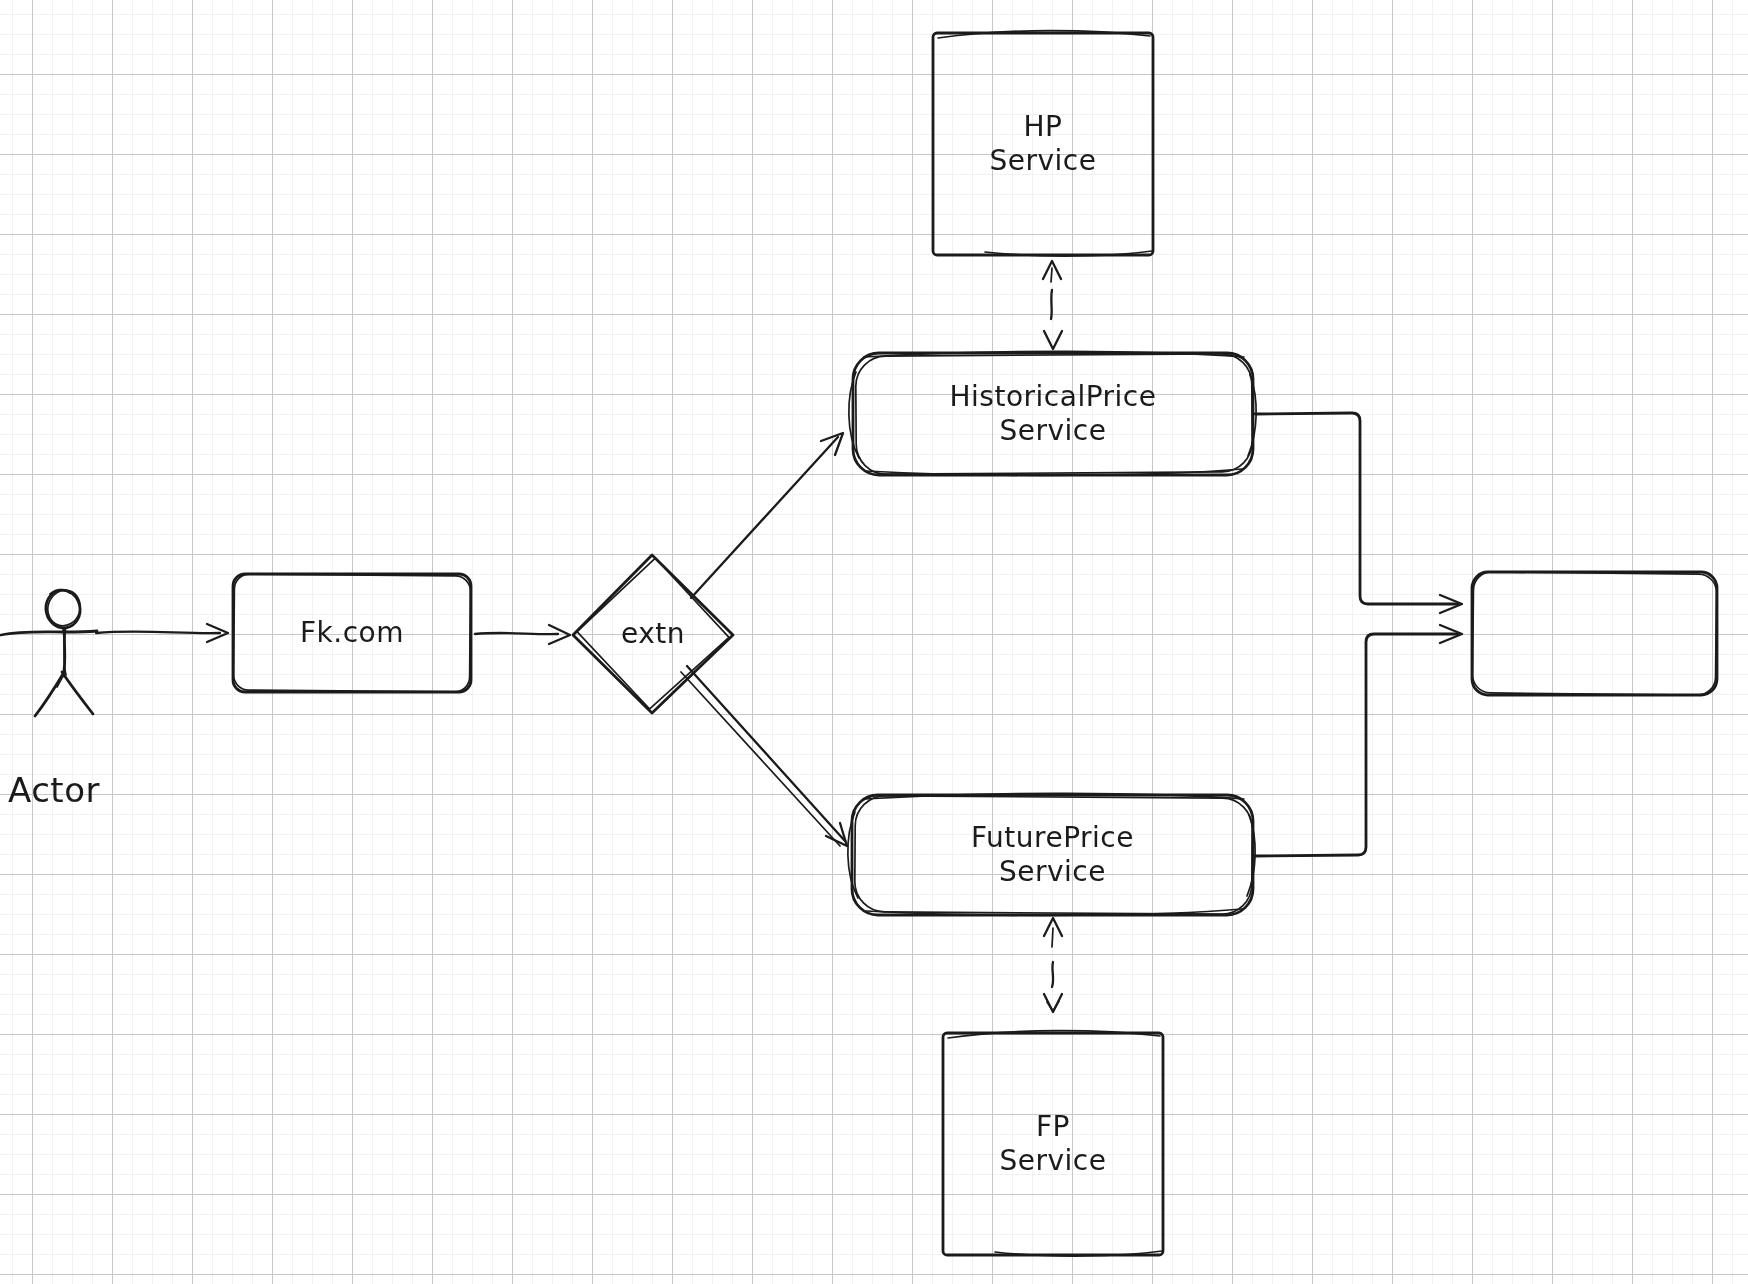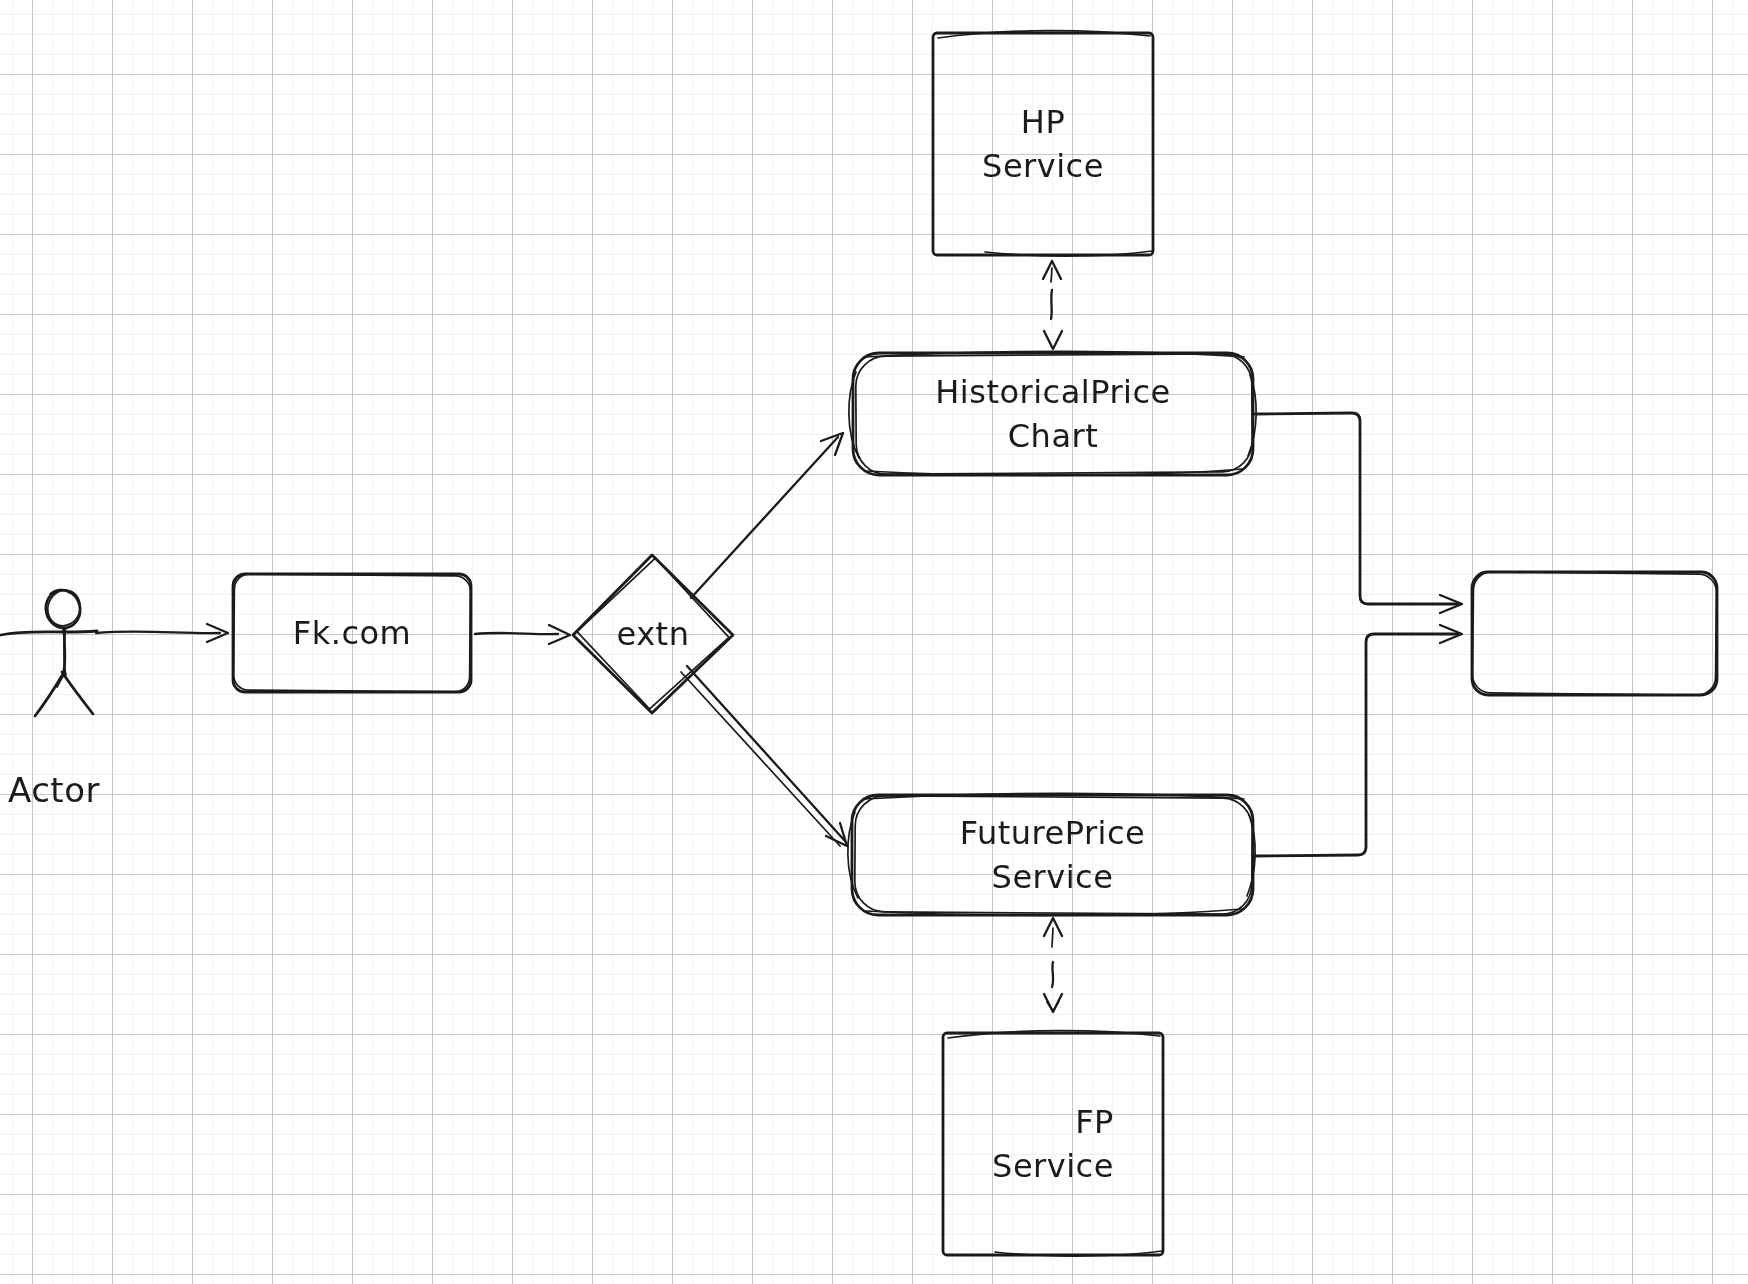--- a/index.html
+++ b/index.html
@@ -39,22 +39,22 @@
   .overdraw   { stroke-width: 1.7; }
   .stroke-main { stroke-width: 2.8; }
   .stroke-thin { stroke-width: 2.3; }
   .node-label {
     position: absolute;
     display: flex;
     align-items: center;
     justify-content: center;
     text-align: center;
     color: #1b1b1b;
-    font-size: 32px;
-    line-height: 44px;
+    font-size: 28px;
+    line-height: 34px;
     white-space: pre-line;
     letter-spacing: 0.5px;
     pointer-events: none;
   }
   .free-label {
     position: absolute;
     color: #1b1b1b;
     font-size: 34px;
     line-height: 40px;
     letter-spacing: 0.5px;
@@ -172,25 +172,25 @@
 
   </svg>
 
   <div class="free-label" style="left:8px; top:730px;margin-top:40px;">Actor</div>
 
   <div class="node-label" style="left:233px; top:574px; width:238px; height:118px;">Fk.com</div>
 
   <div class="node-label" style="left:573px; top:555px; width:160px; height:158px;">extn</div>
 
   <div class="node-label" style="left:853px; top:353px; width:400px; height:122px;">HistoricalPrice
-Chart</div>
+Service</div>
 
   <div class="node-label" style="left:933px; top:33px; width:220px; height:222px;">HP
 Service</div>
 
   <div class="node-label" style="left:852px; top:795px; width:401px; height:120px;">FuturePrice
 Service</div>
 
-  <div class="node-label" style="left:943px; top:1033px; width:220px; height:222px;text-align:right;">FP
+  <div class="node-label" style="left:943px; top:1033px; width:220px; height:222px;">FP
 Service</div>
 
 
 </div>
 
 </body></html>

